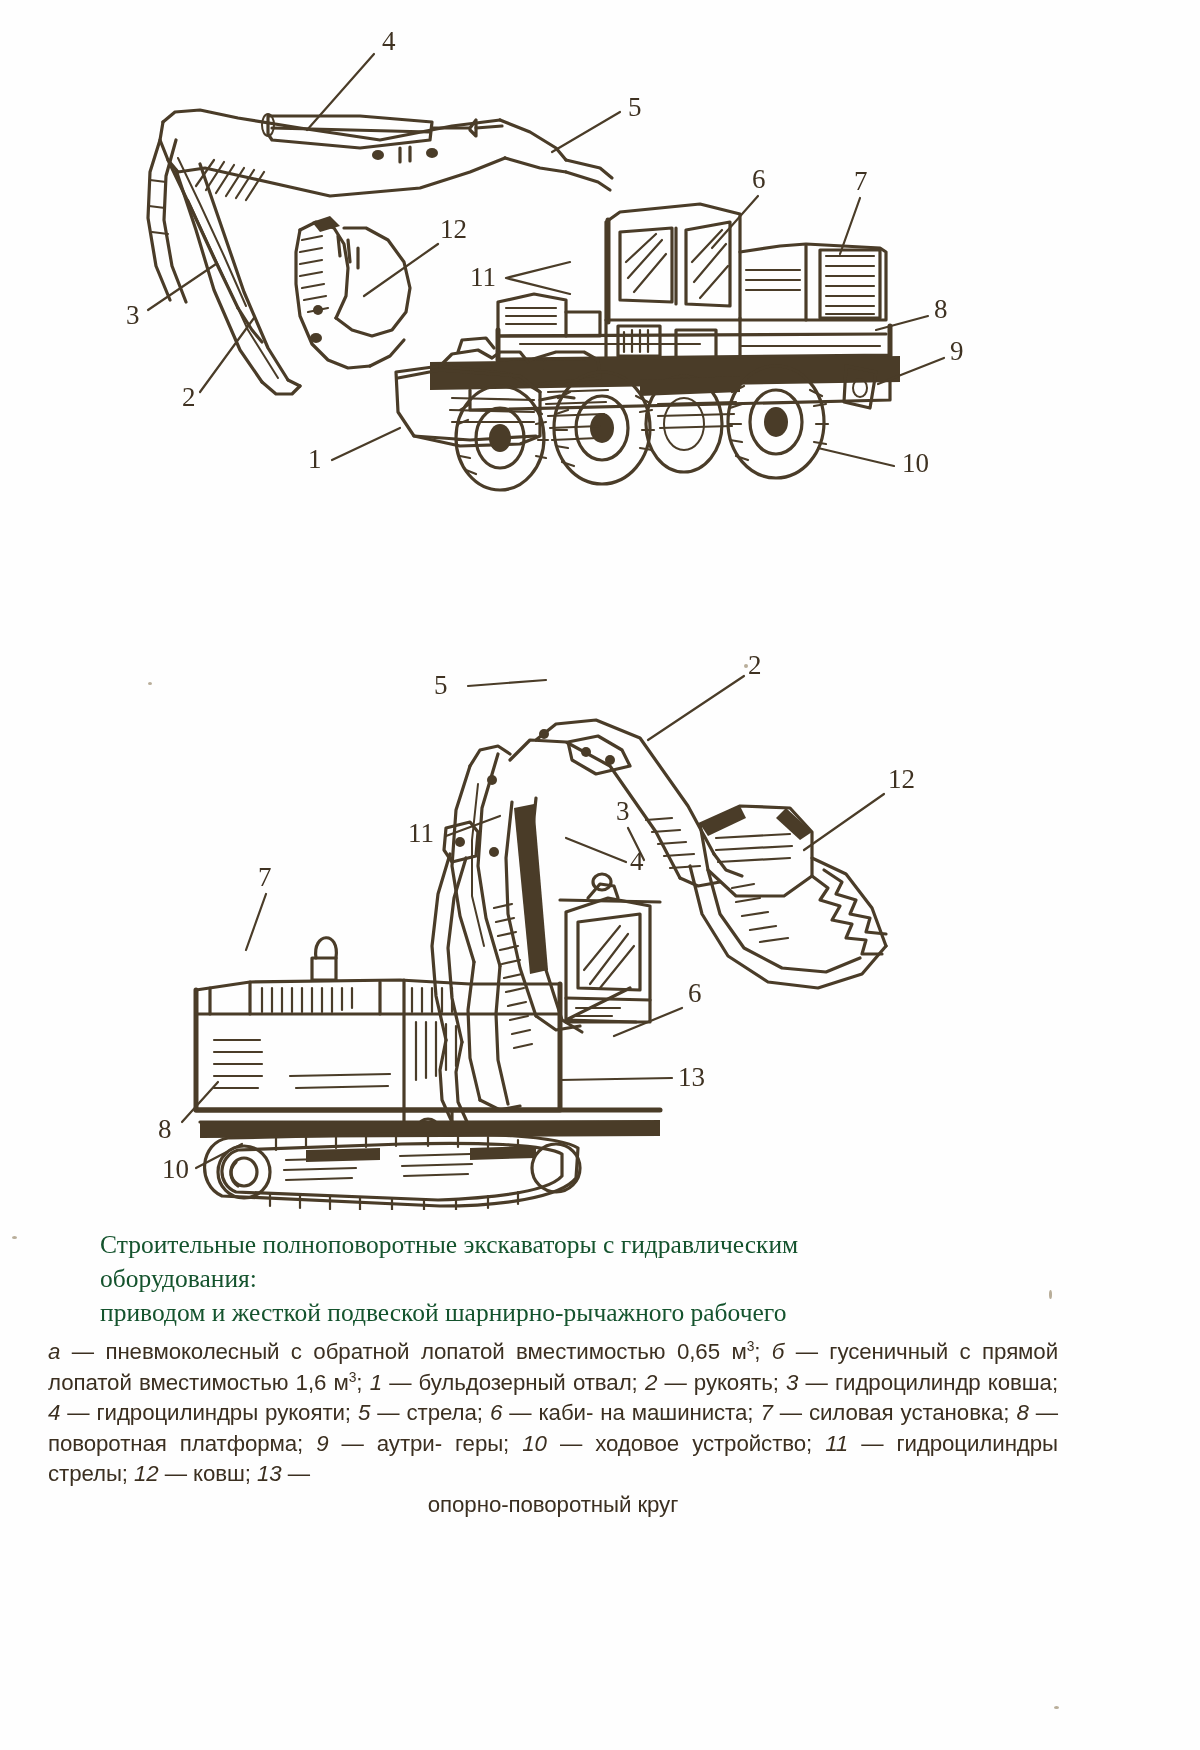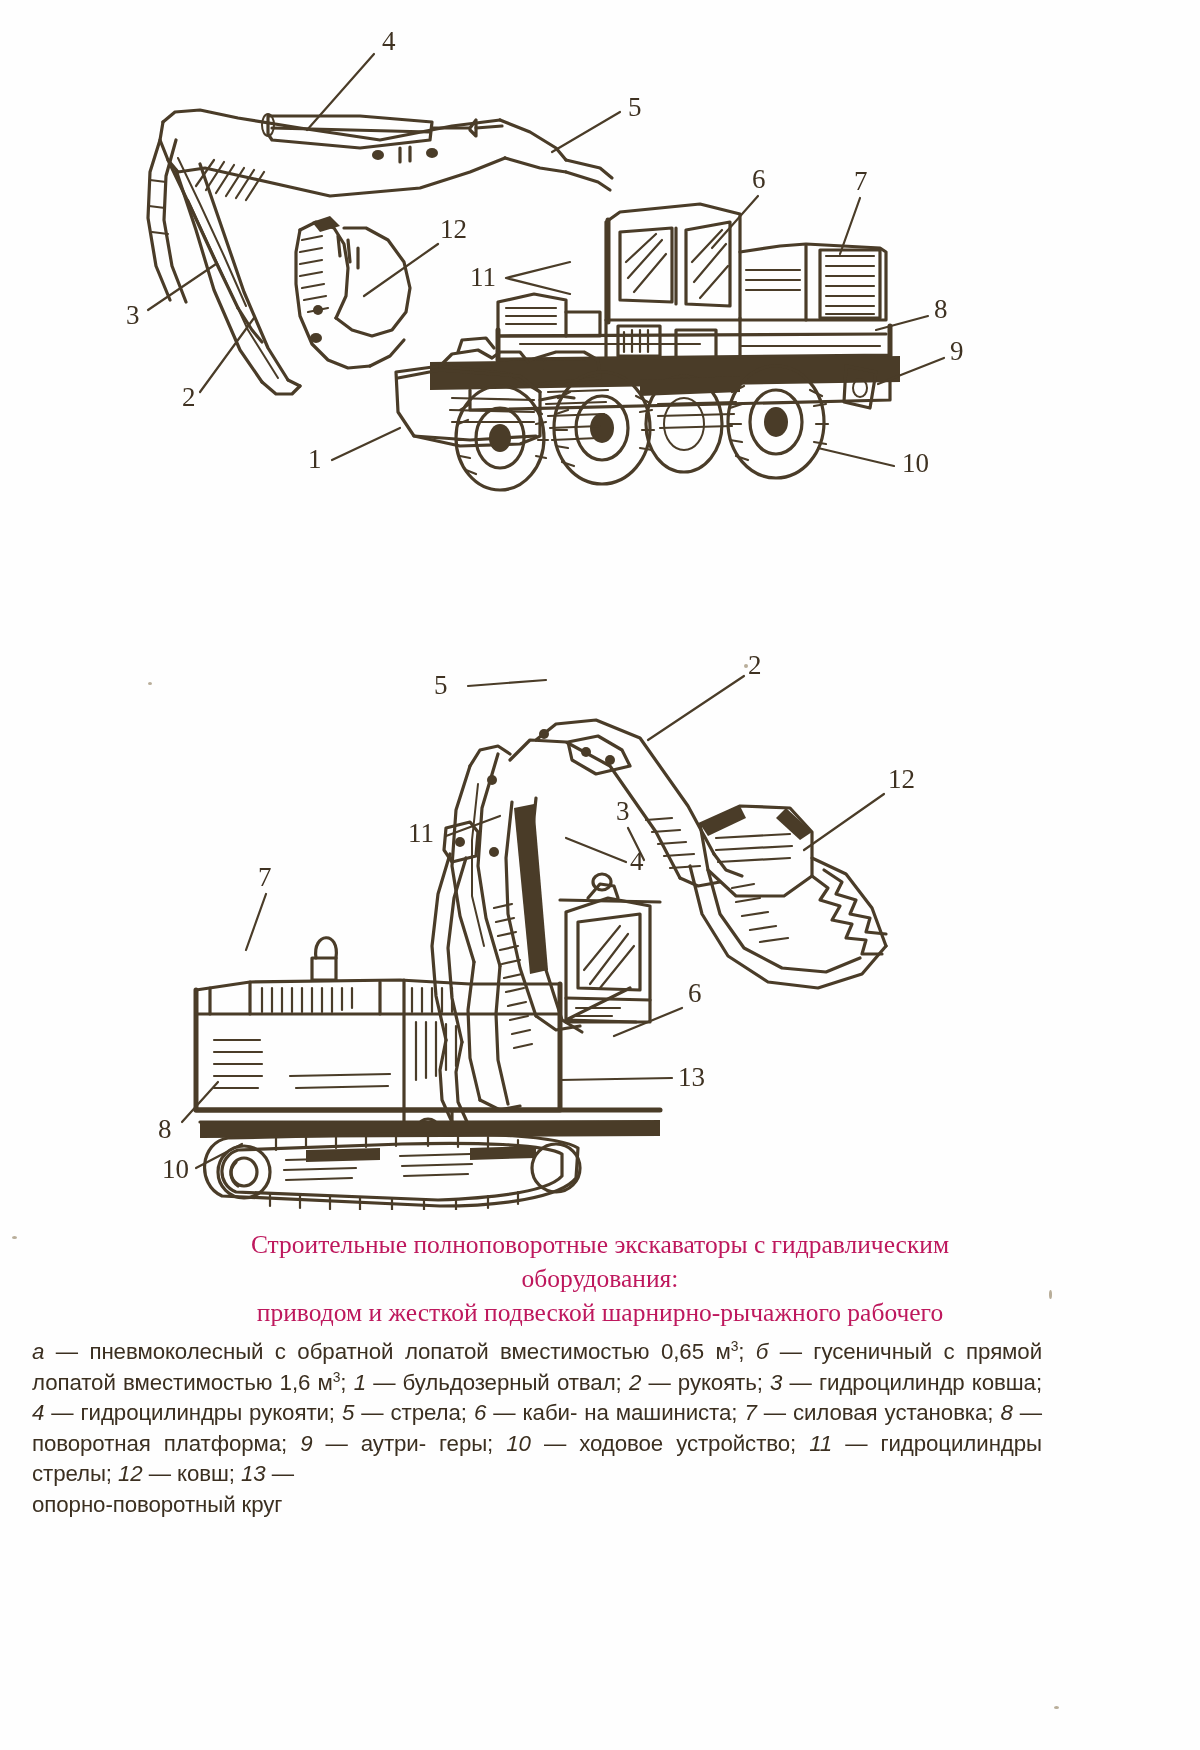--- a/index.html
+++ b/index.html
@@ -51,41 +51,40 @@
     font-size: 27px;
     fill: #3f3222;
   }
 
   
   #caption-title {
     position: absolute;
     left: 100px;
     top: 1228px;
     width: 1000px;
-    text-align: center;
     font-family: "Liberation Serif", serif;
     font-size: 25.5px;
     line-height: 34px;
-    color: #be185d;
+    color: #14532d;
   }
   #legend-block {
     position: absolute;
-    left: 32px;
+    left: 48px;
     top: 1337px;
     width: 1010px;
     font-family: "Liberation Sans", sans-serif;
     font-size: 22.3px;
     line-height: 30.6px;
     color: #3b2f20;
     text-align: justify;
     text-justify: inter-word;
     letter-spacing: -0.1px;
   }
   #legend-block .lastline {
-    text-align: left;
+    text-align: center;
     display: block;
   }
   .it { font-style: italic; }
   sup { font-size: 0.62em; vertical-align: super; line-height: 0; }
   .speck { position: absolute; background: #b9ae9a; border-radius: 50%; }
 </style>
 </head>
 <body>
 
 <div class="page">

